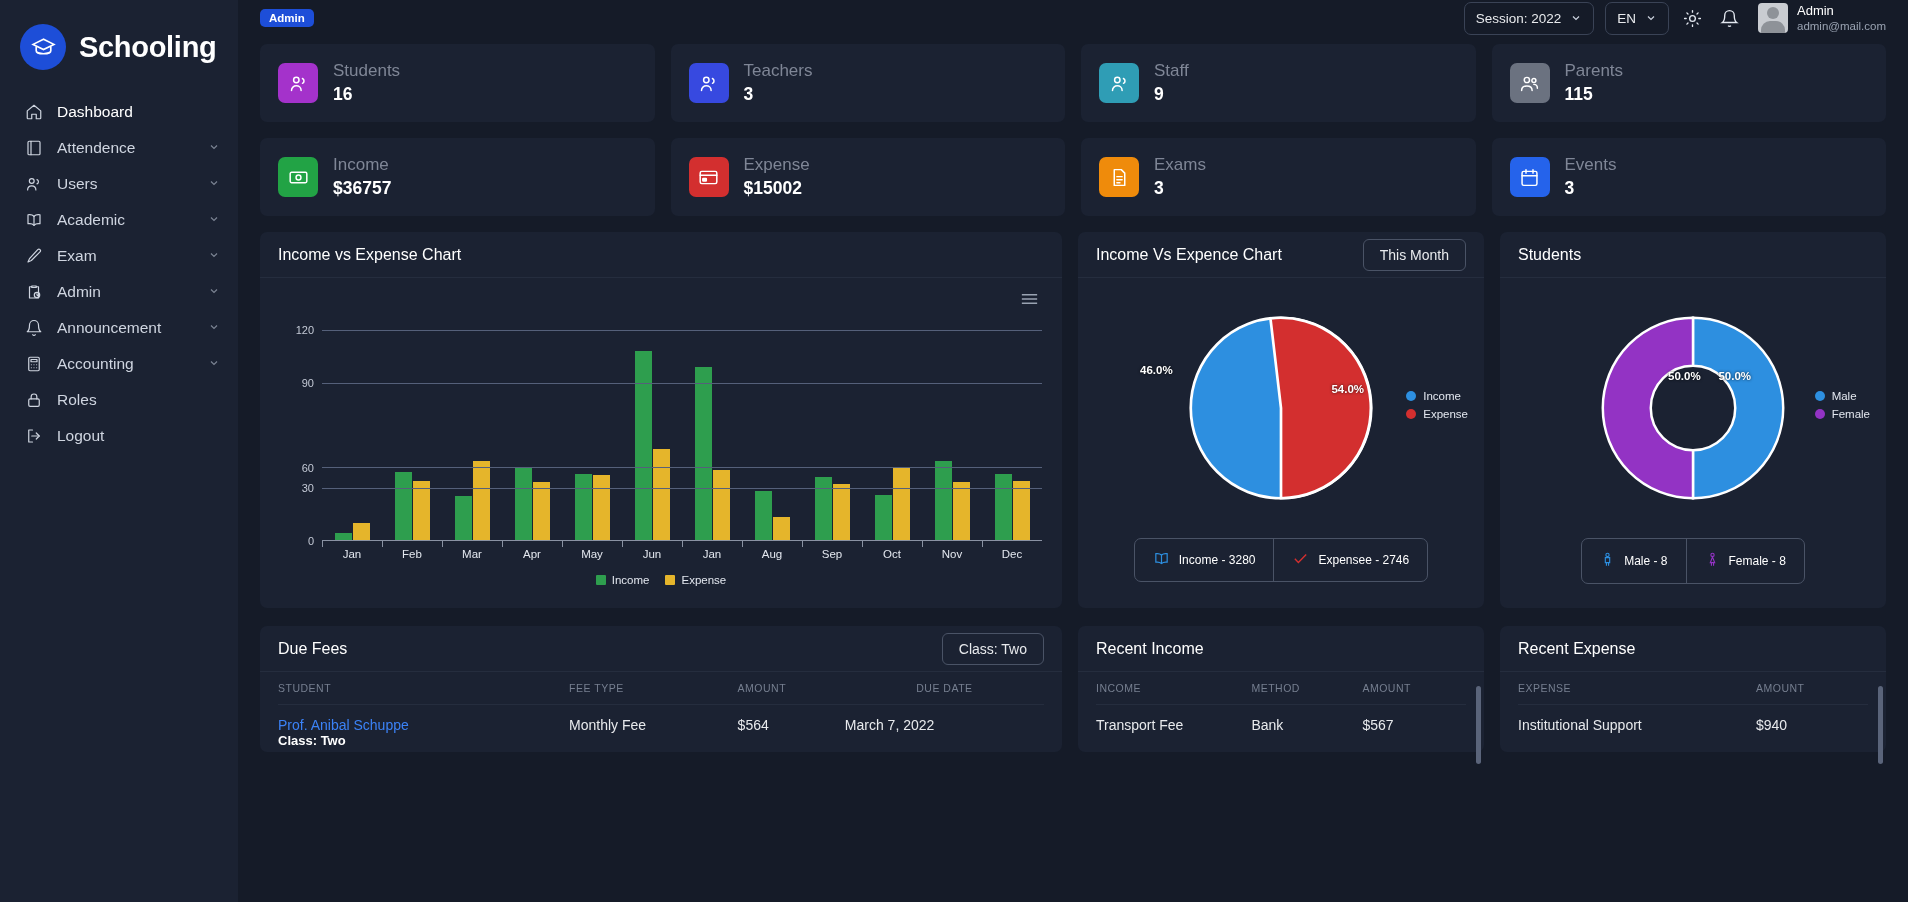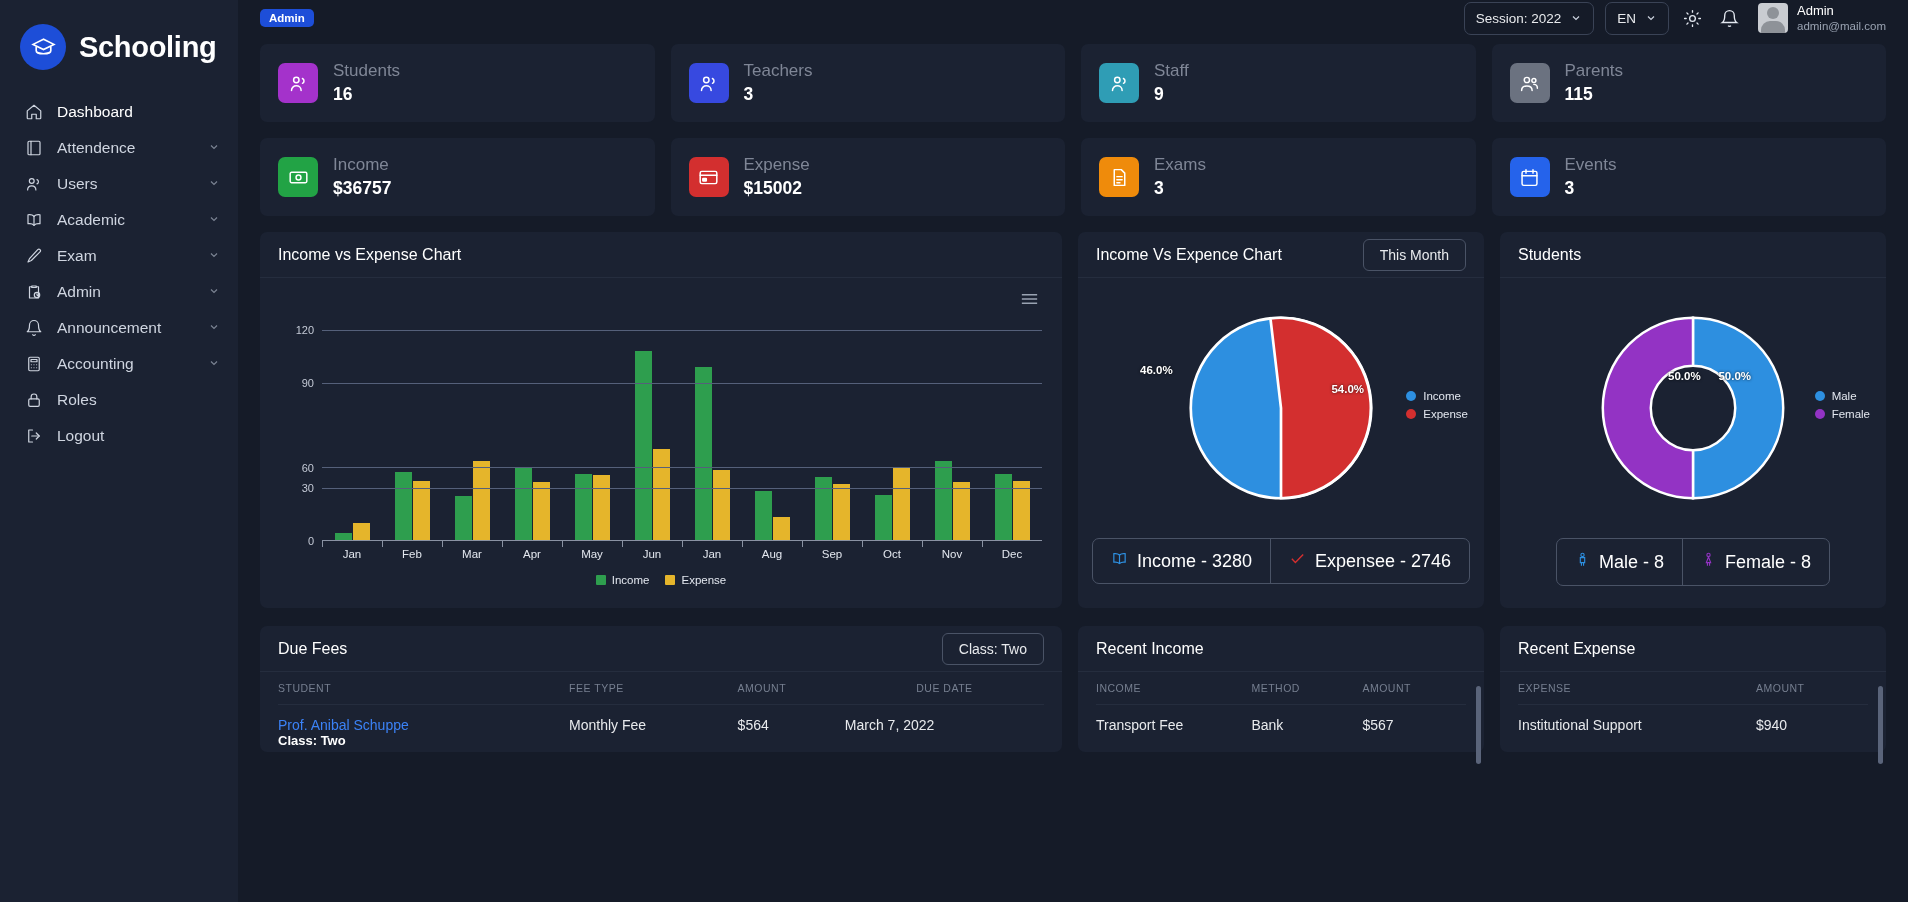--- a/index.html
+++ b/index.html
@@ -112,21 +112,21 @@
   .pie-legend { position: absolute; right: 16px; top: 50%; transform: translateY(-50%); }
   .pie-legend .li { display: flex; align-items: center; gap: 7px; font-size: 11.5px; color: #e3e7ef; margin-bottom: 6px; }
   .dot { width: 10px; height: 10px; border-radius: 50%; }
   .slice-lbl { position: absolute; font-size: 11.5px; font-weight: bold; color: #fff; text-shadow: 0 0 3px rgba(0,0,0,.8); }
   .btn-split {
     display: flex; border: 1px solid #4a5366; border-radius: 7px; overflow: hidden;
     margin: 0 auto 22px auto; width: fit-content;
   }
   .btn-split > div {
     display: flex; align-items: center; gap: 9px; padding: 11px 18px;
-    font-size: 18px; color: #fff; cursor: pointer;
+    font-size: 12px; color: #fff; cursor: pointer;
   }
   .btn-split > div + div { border-left: 1px solid #4a5366; }
 
   
   .table-row { display: grid; grid-template-columns: 802px 406px 1fr; gap: 16px; margin-top: 18px; }
   table { width: 100%; border-collapse: collapse; }
   th {
     text-align: left; font-size: 10.5px; font-weight: normal; letter-spacing: .5px;
     color: #767f90; padding: 10px 0 10px 0; border-bottom: 1px solid #252d3e;
   }

